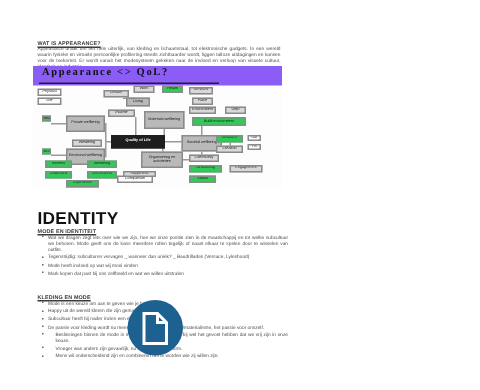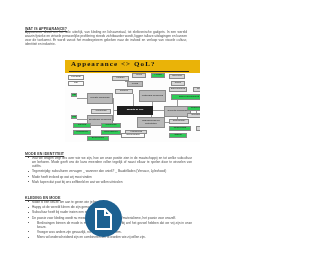--- a/index.html
+++ b/index.html
@@ -41,22 +41,22 @@
   .bullets li:before{
     content:"";position:absolute;left:-4px;top:1.4px;
     width:1px;height:1px;background:#666;
   }
   .bullets.b1{top:156px;}
   .bullets.b2{top:200px;}
   .sub{padding-left:5px;margin-top:.6px;}
 
   
   .diagram{
-    position:absolute;left:22px;top:60px;width:166px;height:82px;
-    background:#eab308;overflow:hidden;margin-left:43px;
+    position:absolute;left:22px;top:44px;width:166px;height:82px;
+    background:#8b5cf6;overflow:hidden;
   }
   .dg-title{
     position:absolute;left:6px;top:0px;
     font-family:"Liberation Serif", serif;
     font-size:7px;font-weight:bold;color:#111;letter-spacing:1.1px;
   }
   .dg-rule{
     position:absolute;left:4px;top:10.5px;width:120px;height:1px;background:#222;
   }
   .canvas{
@@ -145,20 +145,21 @@
         <div class="node green" style="left: 8px; top: 50px; width: 18px; height: 5px;">Interest</div>
         <div class="node green" style="left: 36px; top: 50px; width: 20px; height: 5px;">Wellbeing</div>
         <div class="node green" style="left: 8px; top: 57px; width: 18px; height: 5px;">Undefined</div>
         <div class="node green" style="left: 36px; top: 57px; width: 20px; height: 5px;">Self-esteem</div>
         <div class="node green" style="left: 22px; top: 63px; width: 22px; height: 5px;">Experience</div>
         <div class="node white" style="left: 56px; top: 60px; width: 24px; height: 5px;">Comparison</div>
         <div class="node lgrey" style="left: 60px; top: 57px; width: 22px; height: 4px;">Happiness</div>
       </div>
   </div>
 
+  <div class="h1 identity">IDENTITY</div>
   <div class="h2 b">MODE EN IDENTITEIT</div>
   <ul class="bullets b1" id="bullets-identity">
       <li>Wat we dragen zegt iets over wie we zijn, hoe we onze positie zien in de maatschappij en tot welke subcultuur we behoren. Mode geeft ons de kans meerdere rollen tegelijk of naast elkaar te spelen door te wisselen van outfits.</li>
       <li>Tegenstrijdig: subculturen vervagen _ wanneer dan uniek? _ Baudrillades (Versace, Lyleshood)</li>
       <li>Mode heeft invloed op wat wij mooi vinden</li>
       <li>Mark kopen dat past bij ons zelfbeeld en wat we willen uitstralen</li>
     </ul>
 
   <div class="h2" style="top:196px">KLEDING EN MODE</div>
   <ul class="bullets b2" id="bullets-kleding">

